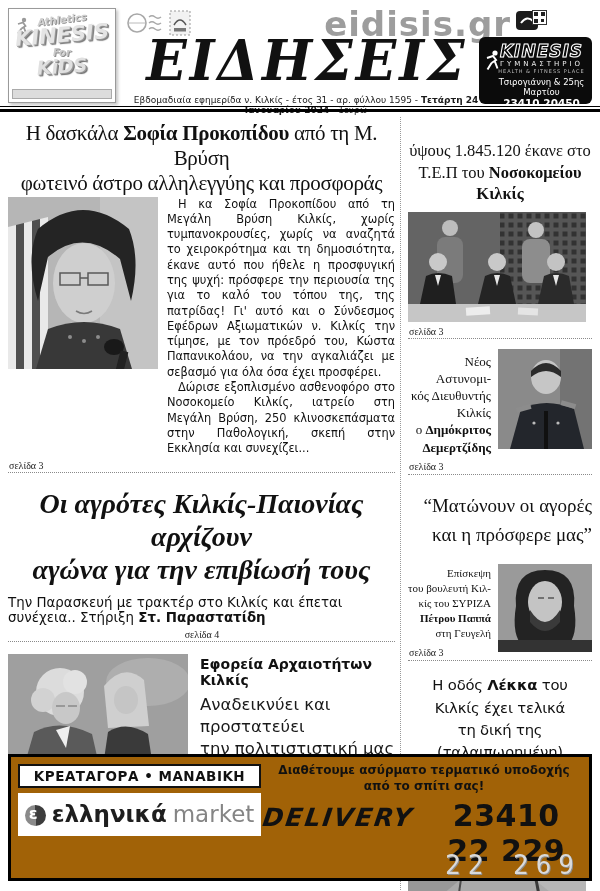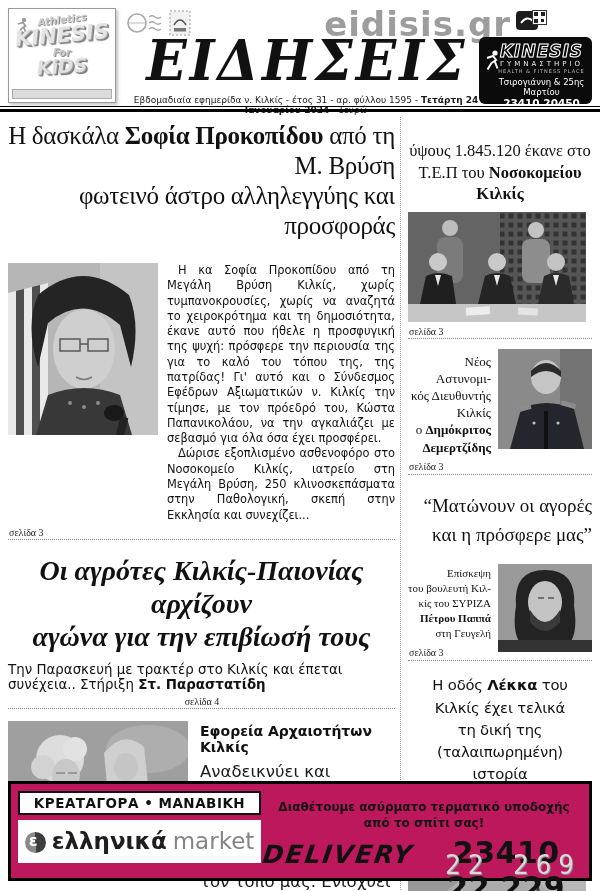--- a/index.html
+++ b/index.html
@@ -51,22 +51,22 @@
                  border-top:1.5px solid #000; border-bottom:3.5px solid #000; }
 
   
   .main { display:flex; margin-top:5px; }
   .col-left { width:392px; padding-right:5px; }
   .col-right { width:192px; border-left:1px dotted #999; padding-left:7px; }
 
   .pageref { font-family:"Liberation Serif", serif; font-size:10px; color:#1a1a1a; margin:4px 0 1px 1px; }
   .dotline { border-bottom:1.5px dotted #8a8a8a; margin-bottom:4px; }
 
-  .lead-head { text-align:right; font-family:"Liberation Serif", serif; font-size:25px;
-               line-height:1.2; margin:4px 0 22px; letter-spacing:-0.3px; }
+  .lead-head { text-align:center; font-family:"Liberation Serif", serif; font-size:21px;
+               line-height:1.2; margin:4px 0 0; letter-spacing:-0.3px; }
   .lead-article { display:flex; gap:9px; }
   .lead-photo { flex:0 0 150px; }
   .lead-body { font-size:11.4px; line-height:1.34; text-align:justify; }
   .lead-body p { text-indent:11px; }
 
   .farmers { text-align:center; padding-top:10px; }
   .farmers-h { font-family:"Liberation Serif", serif; font-weight:bold; font-style:italic;
                font-size:28px; line-height:1.18; }
   .farmers-sub { margin-top:9px; font-size:13.4px; text-align:left; }
 
@@ -80,33 +80,33 @@
   .police-row, .syriza-row { display:flex; gap:7px; padding-top:6px; }
   .police-text { width:86px; text-align:right; font-family:"Liberation Serif", serif;
                  font-size:13px; line-height:1.32; padding-top:4px; }
   .syriza-text { width:86px; text-align:right; font-family:"Liberation Serif", serif;
                  font-size:11px; line-height:1.38; padding-top:2px; }
   .quote { text-align:right; font-family:"Liberation Serif", serif; font-size:19px;
            line-height:1.55; padding:12px 0 8px; }
   .lekka-h { text-align:center; font-size:14.8px; line-height:1.5; padding:9px 0 7px; letter-spacing:-0.2px; }
 
   
-  .ad { position:absolute; left:8px; right:8px; bottom:10px; height:100px; border:3px solid #000;
-        background:#be185d; display:flex; }
+  .ad { position:absolute; left:8px; right:8px; bottom:10px; height:127px; border:3px solid #000;
+        background:#a16207; display:flex; }
   .ad-left { width:252px; padding:7px 2px 0 7px; }
   .meat { background:#fff; border:2px solid #111; text-align:center; font-weight:bold;
           font-size:13.5px; letter-spacing:0.5px; padding:2px 0; }
   .brandbox { background:#fff; margin-top:5px; padding:8px 0 9px; text-align:center; }
   .eglyph { display:inline-block; width:21px; height:21px; border-radius:50%;
             background:conic-gradient(#3d3d3d 0 50%, #8a8a8a 50% 100%); margin-right:6px;
             vertical-align:-4px; position:relative; }
   .eglyph::after { content:"ε"; position:absolute; left:4px; top:-1px; color:#fff; font-weight:bold; font-size:16px; }
   .brand-dark { font-size:23px; font-weight:bold; color:#1e1e1e; }
   .brand-light { font-size:23px; color:#858585; margin-left:6px; }
-  .ad-right { flex:1; text-align:center; padding:16px 4px 0 0; }
+  .ad-right { flex:1; text-align:center; padding:6px 4px 0 0; }
   .pos { font-weight:bold; font-size:12px; line-height:1.32; }
   .delivery-row { display:flex; justify-content:center; gap:14px; align-items:baseline; margin-top:3px; }
   .delivery { font-style:italic; font-weight:bold; font-size:25px; letter-spacing:2px; transform:skewX(-8deg); }
   .phone { font-weight:bold; font-size:30px; letter-spacing:0.5px; }
   .ad-address { position:absolute; left:112px; bottom:3px; font-weight:bold; font-size:15px; letter-spacing:2.5px; }
   .watermark { position:absolute; right:8px; bottom:-2px; font-family:"DejaVu Sans Mono", monospace;
                font-size:26px; color:#dadada; letter-spacing:7px; text-shadow:1px 1px 0 #8d8d8d; }
   svg { display:block; }
 </style>
 </head>

